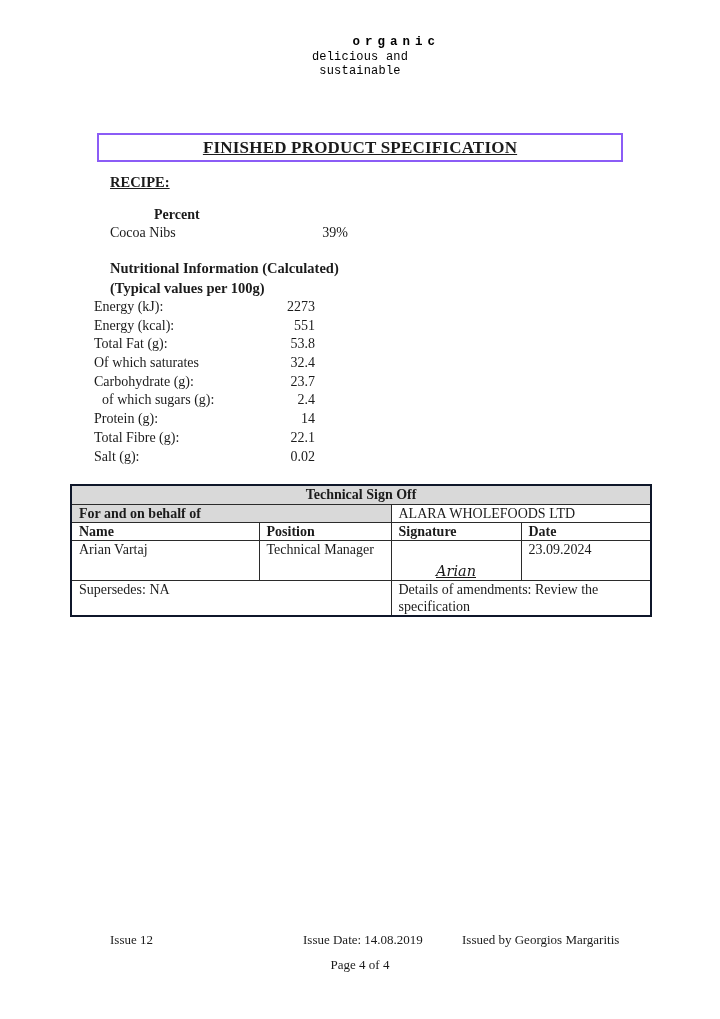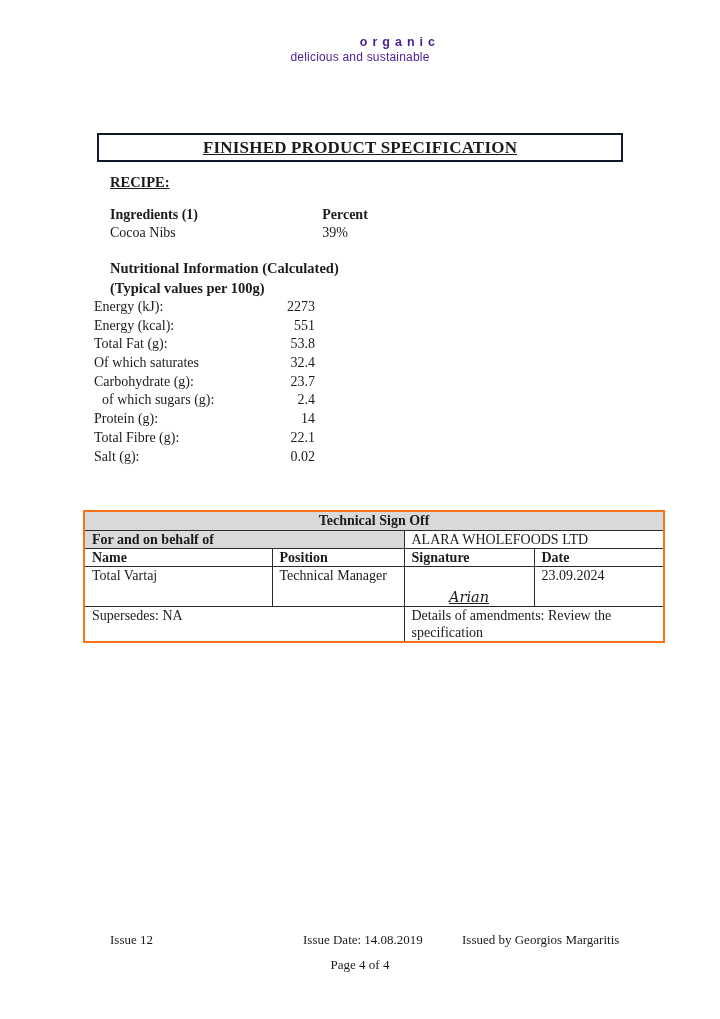--- a/index.html
+++ b/index.html
@@ -5,32 +5,32 @@
   html,body{margin:0;padding:0;}
   body{
     width:720px;height:1019px;background:#ffffff;
     font-family:"Liberation Serif", serif;color:#1b1b1b;
     position:relative;overflow:hidden;
   }
   .page{position:relative;width:720px;height:1019px;background:#fff;}
 
   
   .logo{position:absolute;top:36px;left:50%;transform:translateX(-50%);
-        width:180px;text-align:center;font-family:Liberation Sans, sans-serif;color:#4c1d95;}
+        width:180px;text-align:center;font-family:Liberation Mono, monospace;color:#000000;}
   .logo-organic{display:block;text-align:right;padding-right:10px;
         font-size:12.5px;font-weight:bold;letter-spacing:5px;line-height:13px;}
   .logo-brand{display:block;position:relative;font-size:56px;font-weight:bold;
         letter-spacing:-3px;line-height:52px;margin-top:-2px;}
   .logo-accent{position:absolute;top:7px;left:50%;margin-left:-1px;width:4px;height:9px;
         background:#151515;border-radius:2px;transform:rotate(14deg);}
   .logo-tagline{display:block;font-size:12px;font-weight:500;letter-spacing:0.2px;line-height:14px;margin-top:1px;}
 
   
   .title-box{position:absolute;left:97px;top:133px;width:522px;height:25px;
-        border:2px solid #0f172a;background:#fff;
+        border:2px solid #8b5cf6;background:#fff;
         text-align:center;line-height:25px;}
   .title-box span{font-size:17px;font-weight:bold;text-decoration:underline;letter-spacing:0.2px;}
 
   
   .recipe-heading{position:absolute;left:110px;top:174px;
         font-size:14.5px;font-weight:bold;text-decoration:underline;}
 
   .ingredients{position:absolute;left:110px;top:206px;width:260px;font-size:14px;}
   .ing-row{display:flex;line-height:17.5px;}
   .ing-row .ing-name{width:197px;}
@@ -40,23 +40,23 @@
   .nutrition-heading{position:absolute;left:110px;top:258px;
         font-size:14.5px;font-weight:bold;line-height:20px;}
 
   .nutrition{position:absolute;left:94px;top:298px;width:221px;font-size:14px;}
   .nut-row{display:flex;height:18.7px;line-height:18.7px;}
   .nut-row .nut-label{flex:1;}
   .nut-row .nut-value{text-align:right;}
   .nut-row.indent .nut-label{padding-left:8px;}
 
   
-  table.signoff{position:absolute;left:70px;top:510px;width:580px;
+  table.signoff{position:absolute;left:70px;top:484px;width:580px;
         border-collapse:collapse;table-layout:fixed;
-        font-size:14px;border:2px solid #f97316;margin-left:13px;}
+        font-size:14px;border:2px solid #0f172a;}
   table.signoff td{border:1px solid #2b2b2b;padding:0 7px;vertical-align:top;line-height:17px;}
   table.signoff td.grey{background:#d9d9d9;}
   table.signoff td.bold{font-weight:bold;}
   table.signoff td.center{text-align:center;}
   tr.r-title{height:19px;}
   tr.r-behalf{height:18px;}
   tr.r-headers{height:18px;}
   tr.r-person{height:31px;}
   tr.r-super{height:36px;}
   .signature{display:inline-block;font-style:italic;text-decoration:underline;
@@ -80,21 +80,20 @@
   </div>
 
   <div class="title-box">
     <span>FINISHED PRODUCT SPECIFICATION</span>
   </div>
 
   <div class="recipe-heading">RECIPE:</div>
 
   <div class="ingredients">
     <div class="ing-row ing-header">
-      <span class="ing-name">Ingredients (1)</span>
       <span class="ing-pct">Percent</span>
     </div>
     <div class="ing-row">
       <span class="ing-name">Cocoa Nibs</span>
       <span class="ing-pct">39%</span>
     </div>
   </div>
 
   <div class="nutrition-heading">
     <div>Nutritional Information (Calculated)</div>
@@ -155,21 +154,21 @@
       <td colspan="2" class="grey bold">For and on behalf of</td>
       <td colspan="2">ALARA WHOLEFOODS LTD</td>
     </tr>
     <tr class="r-headers">
       <td class="bold">Name</td>
       <td class="bold">Position</td>
       <td class="bold">Signature</td>
       <td class="bold">Date</td>
     </tr>
     <tr class="r-person">
-      <td>Total Vartaj</td>
+      <td>Arian Vartaj</td>
       <td>Technical Manager</td>
       <td class="center">
         <span class="signature">Arian</span>
       </td>
       <td>23.09.2024</td>
     </tr>
     <tr class="r-super">
       <td colspan="2">Supersedes: NA</td>
       <td colspan="2">Details of amendments: Review the specification</td>
     </tr>

